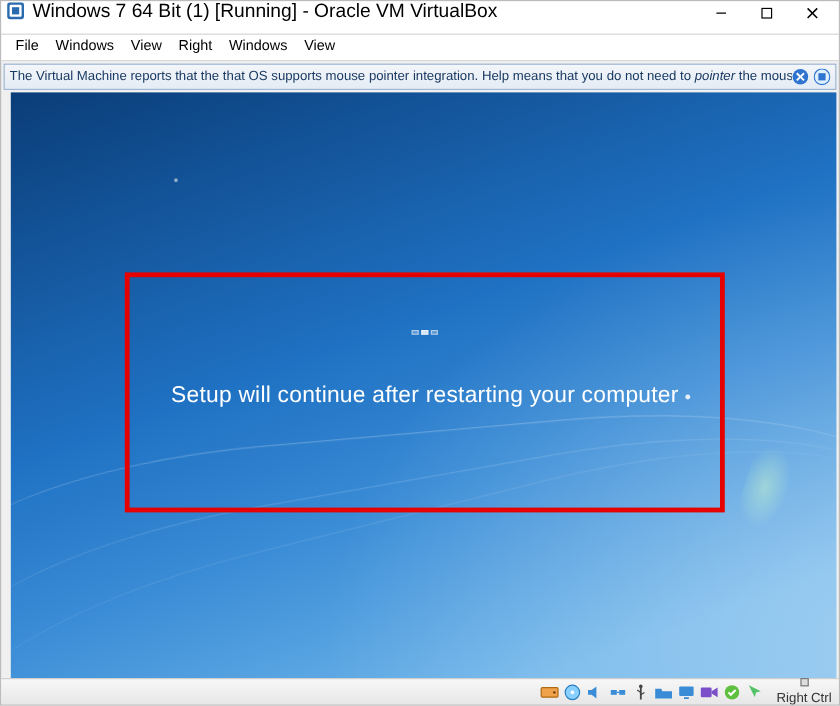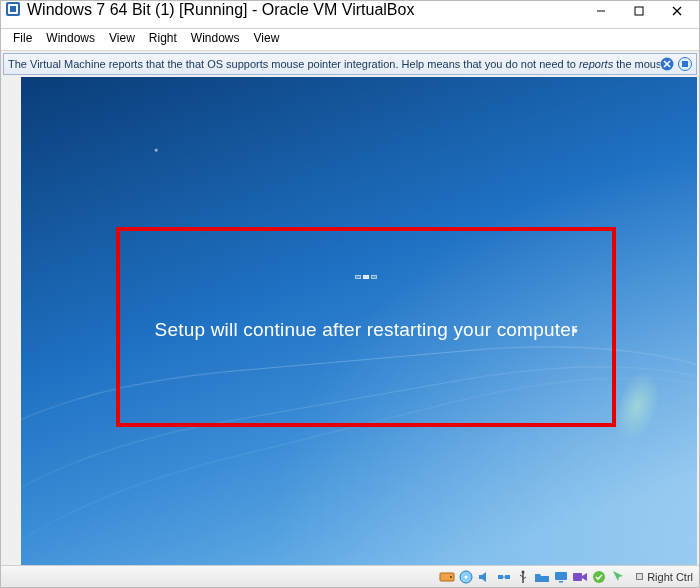--- a/index.html
+++ b/index.html
@@ -20,21 +20,21 @@
 
     
     .info-banner { display: flex; align-items: center; height: 22px; background: linear-gradient(to bottom, #f3f6fa, #e4ecf5); border: 1px solid #9fb7d4; margin: 2px; padding: 0 4px; font-size: 11px; color: #1b3a61; }
     .info-banner .banner-text { flex: 1; white-space: nowrap; overflow: hidden; }
     .info-banner .banner-text b { font-weight: normal; }
     .info-banner .banner-text i { font-style: italic; }
     .info-banner .banner-icons { display: flex; gap: 4px; align-items: center; }
     .info-banner .banner-icon { width: 14px; height: 14px; display: flex; align-items: center; justify-content: center; }
 
     
-    .vm-area { position: relative; flex: 1; margin: 0 2px 0 20px;
+    .vm-area { position: relative; flex: 1; margin: 0 2px 0 8px;
       background:
         radial-gradient(900px 700px at 110% 95%, rgba(255,255,255,0.35), rgba(255,255,255,0) 55%),
         radial-gradient(circle at 82% 52%, rgba(255,255,255,0.85) 0 1.5px, rgba(255,255,255,0) 2.5px),
         radial-gradient(circle at 20% 15%, rgba(255,255,255,0.55) 0 1px, rgba(255,255,255,0) 2px),
         linear-gradient(160deg, #0a3d78 0%, #1f71c3 42%, #3a8cd6 62%, #6eb5ea 88%);
       overflow: hidden; text-align: center; }
     .swoosh { position: absolute; left: -10%; right: -10%; height: 180px; border: 1px solid rgba(255,255,255,0.22); border-left: none; border-right: none; border-bottom: none; border-radius: 70%/100%; filter: blur(0.5px); }
     .swoosh.s1 { top: 58%; transform: rotate(-5deg); }
     .swoosh.s2 { top: 66%; transform: rotate(-10deg); opacity: 0.65; }
     .swoosh.s3 { top: 72%; transform: rotate(-14deg); opacity: 0.45; }
@@ -43,21 +43,21 @@
     .callout { position: absolute; left: 95px; top: 150px; width: 500px; height: 200px; border: 4px solid #e60000; background: transparent; }
     .progress-dots { position: absolute; left: 50%; top: 23%; transform: translateX(-50%); display: flex; gap: 2px; }
     .progress-dots .d { width: 6px; height: 4px; background: rgba(255,255,255,0.25); border: 1px solid rgba(255,255,255,0.5); }
     .progress-dots .d.hi { background: rgba(255,255,255,0.8); }
     .setup-msg { position: absolute; left: 50%; top: 46%; transform: translateX(-50%); color: #ffffff; font-size: 19px; font-weight: 400; letter-spacing: .2px; white-space: nowrap; }
 
     
     .statusbar { display: flex; align-items: center; height: 22px; background: linear-gradient(to bottom, #f7f7f7, #e7e7e7); border-top: 1px solid #cfcfcf; padding: 0 6px; font-size: 11px; }
     .statusbar .status-icons { display: flex; gap: 3px; align-items: center; margin-left: auto; }
     .statusbar .sicon { width: 16px; height: 16px; display: flex; align-items: center; justify-content: center; }
-    .statusbar .host-key { margin-left: 10px; color: #333; display:flex; align-items:center; gap:4px; }
+    .statusbar .host-key { margin-left: 10px; color: #333; display:flex; align-items:center; gap:4px;flex-direction:column; }
     .statusbar .host-key .sq { width: 7px; height: 7px; border: 1px solid #7a7a7a; background: #ddd; display:inline-block; }
   </style>
 </head>
 <body>
 
 <div class="titlebar">
   <span class="app-icon">
     <svg viewBox="0 0 16 16">
         <rect x="1" y="1" width="14" height="14" rx="2" fill="#2a6bb0"></rect>
         <rect x="3" y="3" width="10" height="10" rx="1" fill="#fff"></rect>
@@ -89,21 +89,21 @@
   <div class="menu-item">File</div>
   <div class="menu-item">Windows</div>
   <div class="menu-item">View</div>
   <div class="menu-item">Right</div>
   <div class="menu-item">Windows</div>
   <div class="menu-item">View</div>
 </div>
 
 <div class="info-banner">
   <span class="banner-text">
-    <span>The Virtual Machine reports that the that OS supports </span><b>mouse pointer integration</b><span>. Help means that you do not need to </span><i>reports</i><span> the mouse pointer to be able to</span>
+    <span>The Virtual Machine reports that the that OS supports </span><b>mouse pointer integration</b><span>. Help means that you do not need to </span><i>pointer</i><span> the mouse pointer to be able to</span>
   </span>
   <span class="banner-icons">
     <span class="banner-icon">
       <svg viewBox="0 0 14 14">
           <circle cx="7" cy="7" r="6.5" fill="#2f74d0"></circle>
           <line x1="4" y1="4" x2="10" y2="10" stroke="#fff" stroke-width="1.6"></line>
           <line x1="10" y1="4" x2="4" y2="10" stroke="#fff" stroke-width="1.6"></line>
         </svg>
     </span>
     <span class="banner-icon">

